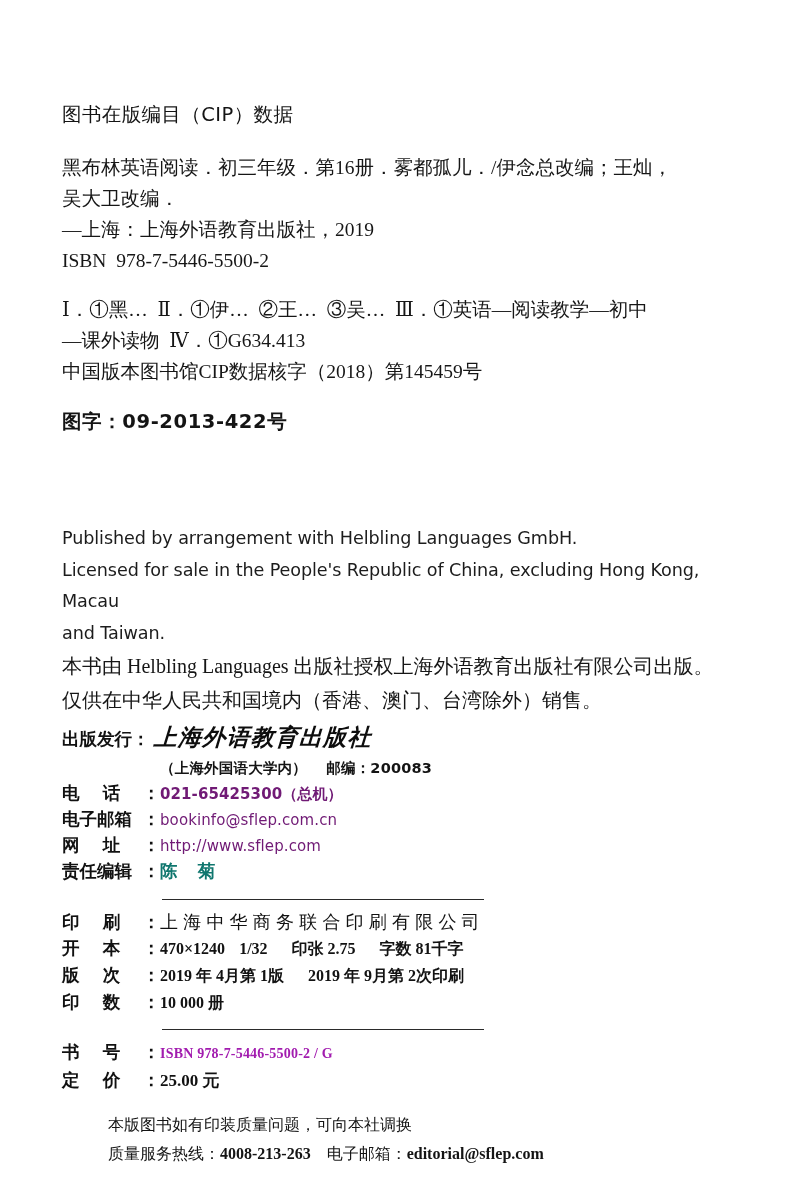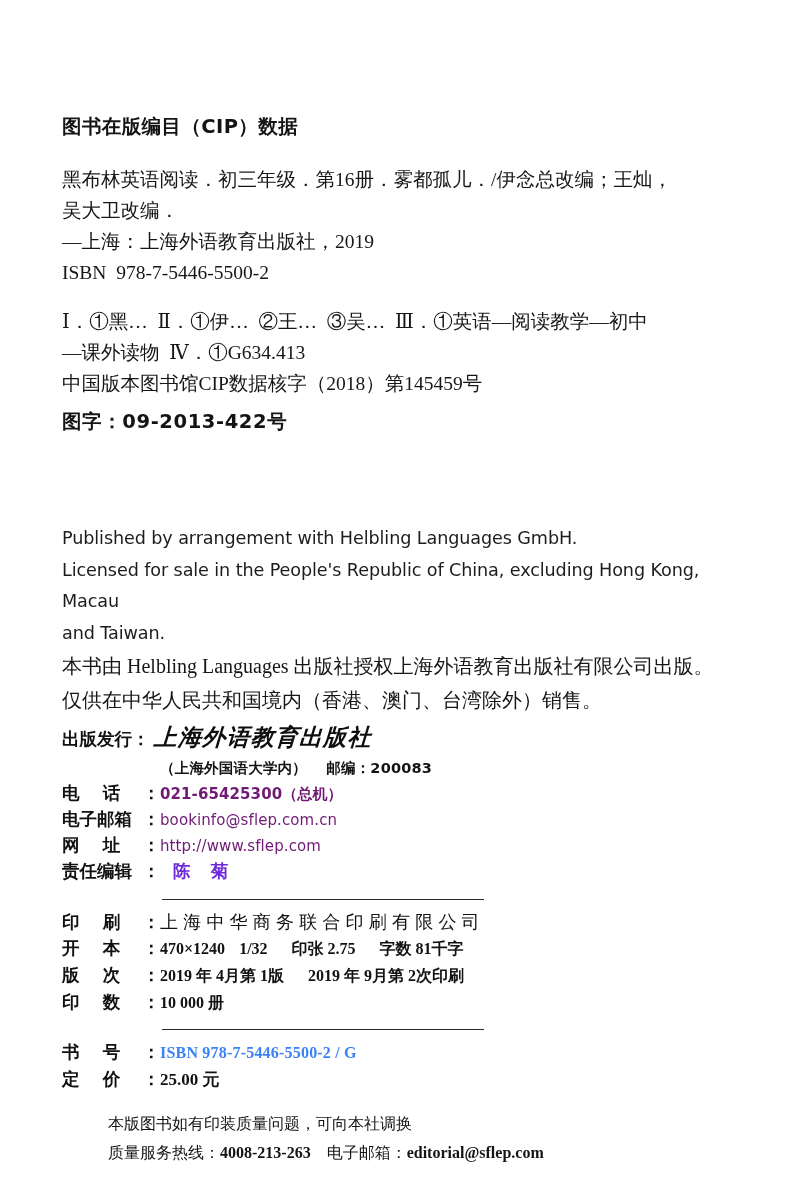--- a/index.html
+++ b/index.html
@@ -25,26 +25,25 @@
 
   
   .cip-block {
     position: absolute;
     left: 62px;
     top: 101px;
     width: 680px;
   }
   .cip-heading {
     font-family: "DejaVu Sans", "Liberation Sans", sans-serif;
-    font-weight: bold;
+    font-weight: normal;
     font-size: 19.5px;
     letter-spacing: 0.4px;
     color: #141414;
     margin-bottom: 24px;
-    margin-top: 12px;
   }
   .cip-line {
     font-family: "Liberation Serif", "DejaVu Serif", serif;
     font-size: 19.5px;
     line-height: 31px;
     color: #161616;
     white-space: pre;
   }
   .cip-gap-md { height: 18px; }
 
@@ -152,23 +151,22 @@
     letter-spacing: 0.1px;
   }
   .val-bold {
     font-weight: bold;
   }
 
   .editor-name {
     font-family: Liberation Mono, monospace;
     font-weight: bold;
     font-size: 17.5px;
-    color: #6d28d9;
+    color: #0f766e;
     letter-spacing: 0.2px;
-    margin-left: 13px;
   }
   .editor-name .sp { display: inline-block; width: 20px; }
 
   
   .rule {
     height: 0;
     border-top: 1.6px solid #2a2a2a;
     margin-left: 100px;
     width: 322px;
   }
@@ -189,23 +187,23 @@
     font-size: 18px;
     letter-spacing: 5.2px;
     color: #121212;
   }
   .gap-s { display: inline-block; width: 14px; }
   .gap-m { display: inline-block; width: 24px; }
 
   .isbn-val {
     font-family: "Liberation Serif", "DejaVu Serif", serif;
     font-weight: bold;
-    font-size: 16px;
+    font-size: 14px;
     letter-spacing: 0.2px;
-    color: #3b82f6;
+    color: #a21caf;
   }
   .price-val {
     font-family: "Liberation Serif", "DejaVu Serif", serif;
     font-weight: bold;
     font-size: 17px;
     color: #111111;
   }
 
   
   .footer-notes {

